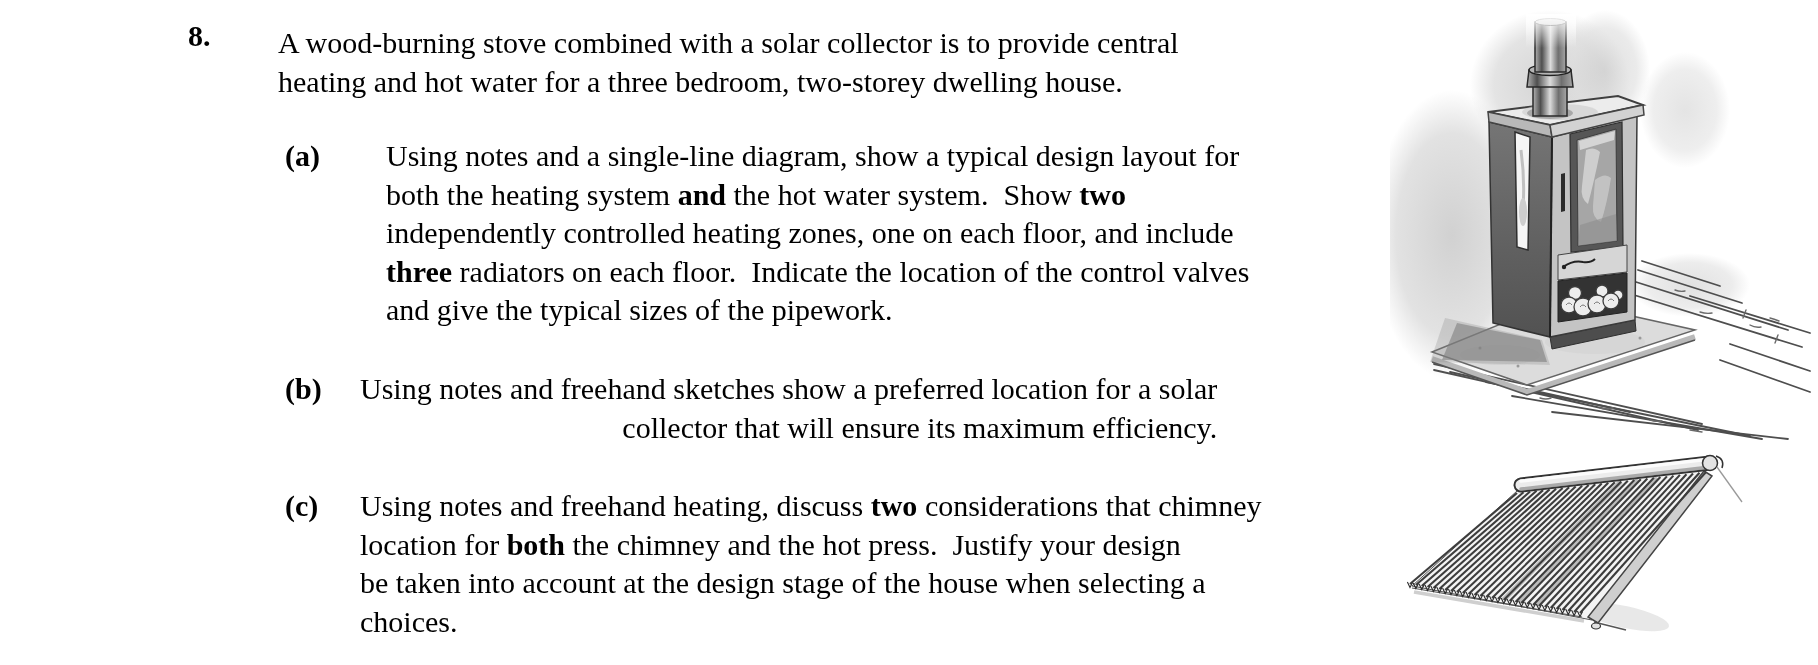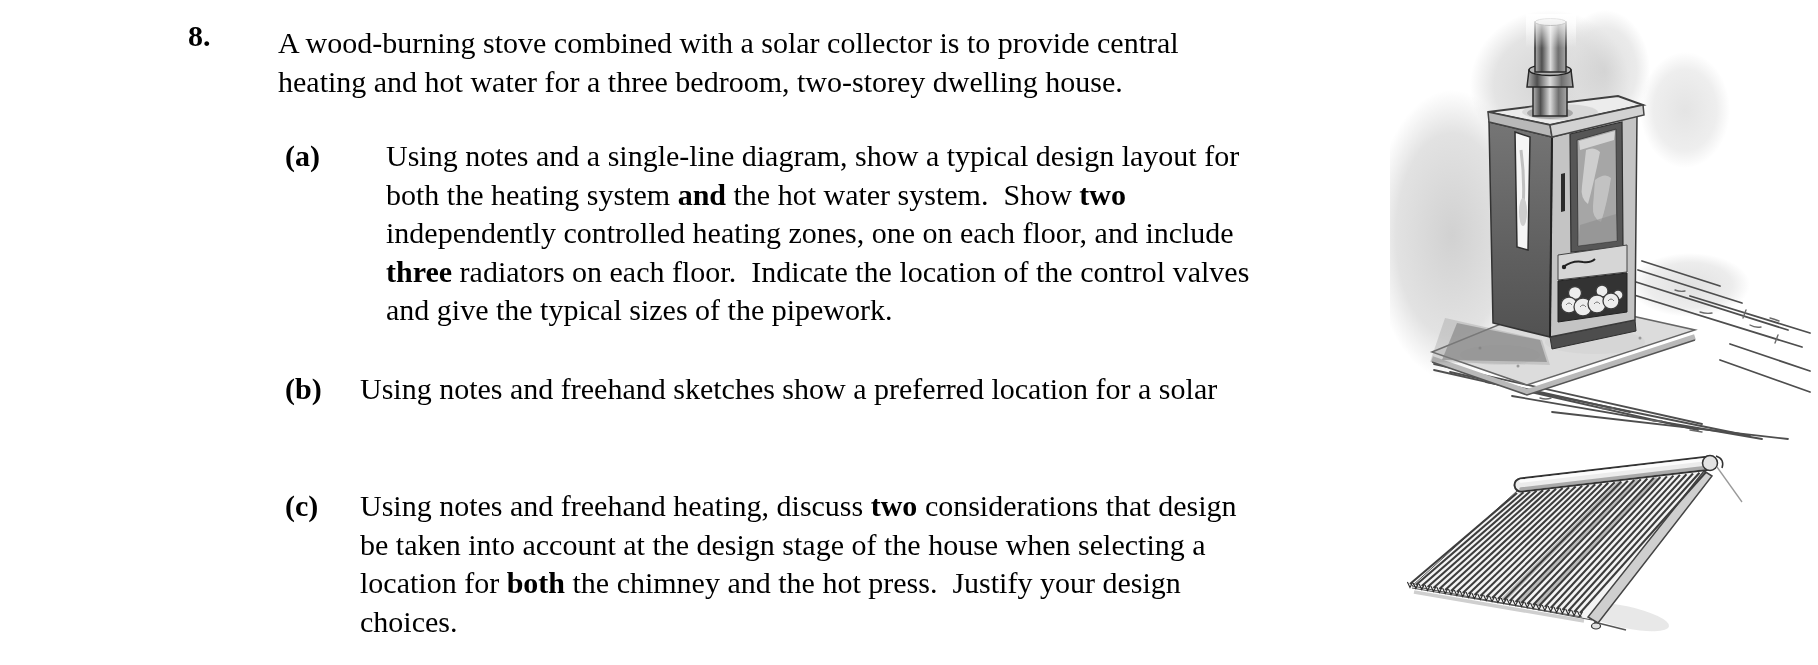--- a/index.html
+++ b/index.html
@@ -44,27 +44,28 @@
       <div class="line"><span>Using notes and a single-line diagram, show a typical design layout for</span></div>
       <div class="line"><span>both the heating system </span><b>and</b><span> the hot water system.  Show </span><b>two</b></div>
       <div class="line"><span>independently controlled heating zones, one on each floor, and include</span></div>
       <div class="line"><b>three</b><span> radiators on each floor.  Indicate the location of the control valves</span></div>
       <div class="line"><span>and give the typical sizes of the pipework.</span></div>
     </div>
 
   <div class="abs plabel pb-label">(b)</div>
   <div class="abs pb-text">
       <div class="line"><span>Using notes and freehand sketches show a preferred location for a solar</span></div>
+      <div class="line"><span>collector that will ensure its maximum efficiency.</span></div>
     </div>
 
   <div class="abs plabel pc-label">(c)</div>
   <div class="abs pc-text">
-      <div class="line"><span>Using notes and freehand heating, discuss </span><b>two</b><span> considerations that design</span></div>
+      <div class="line"><span>Using notes and freehand heating, discuss </span><b>two</b><span> considerations that chimney</span></div>
+      <div class="line"><span>location for </span><b>both</b><span> the chimney and the hot press.  Justify your design</span></div>
       <div class="line"><span>be taken into account at the design stage of the house when selecting a</span></div>
-      <div class="line"><span>location for </span><b>both</b><span> the chimney and the hot press.  Justify your design</span></div>
       <div class="line"><span>choices.</span></div>
     </div>
 
   <svg class="abs stove-pos" width="428" height="440" viewBox="0 0 428 440">
     <defs>
       <linearGradient id="pipeGrad" x1="0" y1="0" x2="1" y2="0">
         <stop offset="0" stop-color="#b3b3b3"></stop>
         <stop offset="0.22" stop-color="#4f4f4f"></stop>
         <stop offset="0.5" stop-color="#dcdcdc"></stop>
         <stop offset="0.75" stop-color="#6f6f6f"></stop>

